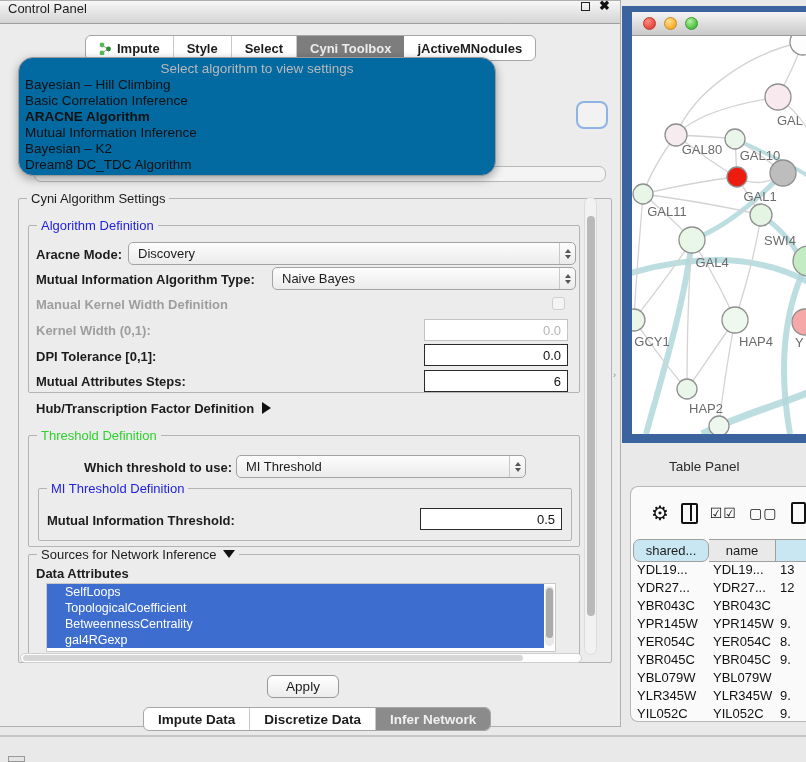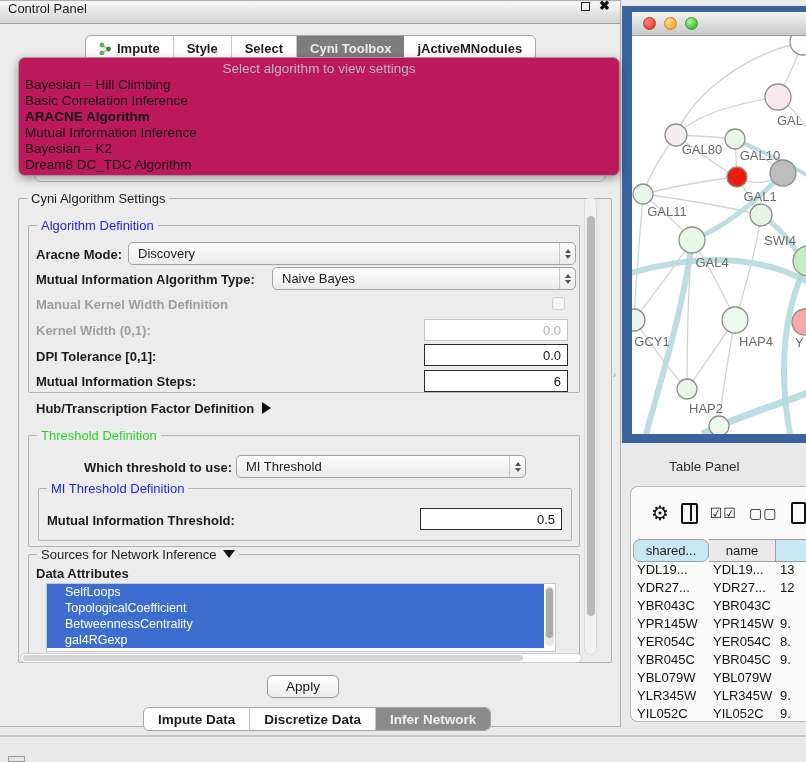--- a/index.html
+++ b/index.html
@@ -18,22 +18,22 @@
 
   
   .cp-tabs { position:absolute; left:85px; top:34px; height:26px; background:#fff;
     border:1px solid #a6a6a6; border-radius:6px; display:flex; overflow:hidden; }
   .cp-tab { padding:4px 13px; font-size:13px; font-weight:bold; color:#1c1c1c; display:flex; align-items:center; gap:5px; border-right:1px solid #c9c9c9; }
   .cp-tab:last-child { border-right:none; }
   .cp-tab.selected { background:#7d7d7d; color:#ededed; border-right:none; }
   .net-ico { width:13px; height:13px; display:inline-block; }
 
   
-  .popup { position:absolute; left:18px; top:56px; width:602px; height:119px; background:#be185d;
-    border:1px solid #9a9a9a; border-radius:7px; box-shadow:0 3px 10px rgba(0,0,0,.35); z-index:30; overflow:hidden; }
+  .popup { position:absolute; left:18px; top:56px; width:478px; height:119px; background:#0369a1;
+    border:1px solid #9a9a9a; border-radius:15px; box-shadow:0 3px 10px rgba(0,0,0,.35); z-index:30; overflow:hidden; }
   .popup-ph { text-align:center; color:#b9b9b9; font-size:13.5px; padding-top:3px; height:19px; }
   .popup-item { font-size:13.5px; color:#111; padding:0 6px; height:16px; line-height:16px; white-space:nowrap; }
   .popup-item.bold { font-weight:bold; }
 
   
   .peek-combo-right { position:absolute; left:576px; top:100px; width:32px; height:28px; border:2px solid #8fb3e4; border-radius:8px; background:#f2f2f2; z-index:5; }
   .peek-combo-bottom { position:absolute; left:34px; top:165px; width:572px; height:16px; border:1px solid #b9b9b9; border-radius:7px; background:#f4f4f4; z-index:5; }
 
   
   .group { position:absolute; border:1px solid #b3b3b3; border-radius:2px; }
@@ -191,21 +191,21 @@
 
   <span class="lbl disabled" style="left:36px; top:296px;">Manual Kernel Width Definition</span>
   <span class="checkbox" style="left:552px; top:296px;"></span>
 
   <span class="lbl disabled" style="left:36px; top:322px;">Kernel Width (0,1):</span>
   <input class="tfield disabled" style="left: 424px; top: 318px; width: 144px;" readonly="" value="0.0">
 
   <span class="lbl" style="left:36px; top:348px;">DPI Tolerance [0,1]:</span>
   <input class="tfield" style="left: 424px; top: 343px; width: 144px;" value="0.0">
 
-  <span class="lbl" style="left:36px; top:373px;">Mutual Information Steps:</span>
+  <span class="lbl" style="left:36px; top:373px;">Mutual Attributes Steps:</span>
   <input class="tfield" style="left: 424px; top: 369px; width: 144px;" value="6">
 
   <span class="lbl" style="left:36px; top:400px;">
     <span>Hub/Transcription Factor Definition</span><span class="disclosure-right"></span>
   </span>
 
   <div class="group" style="left:28px; top:434px; width:552px; height:112px;">
     <span class="group-title t-green">Threshold Definition</span>
   </div>
   <span class="lbl" style="left:84px; top:459px;">Which threshold to use:</span>

